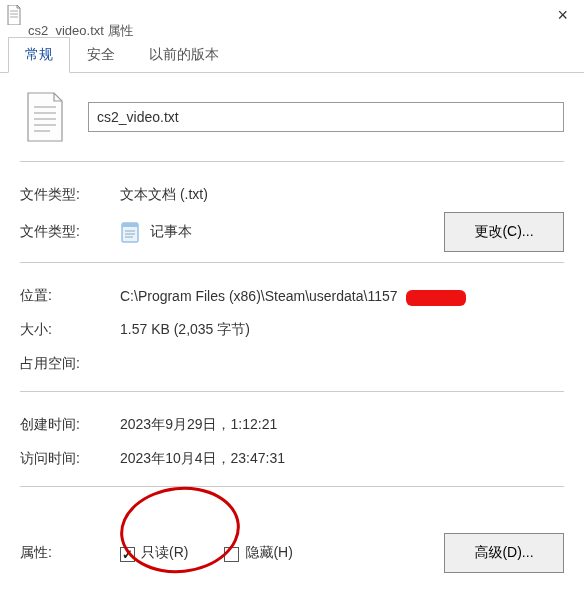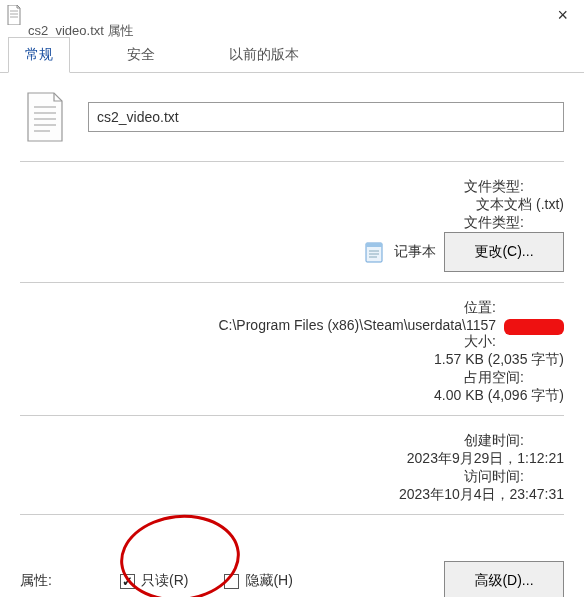--- a/index.html
+++ b/index.html
@@ -17,54 +17,53 @@
     display: flex; align-items: center; justify-content: space-between;
     padding: 4px 10px 2px 6px; height: 28px;
   }
   .titlebar-left { display: flex; align-items: center; gap: 6px; }
   .file-icon { width: 16px; height: 20px; }
   .title-text { color: #555; font-size: 13px; margin-top: 32px; }
   .close-x { font-size: 18px; color: #333; cursor: pointer; padding: 0 6px; }
   .tabs {
     display: flex; border-bottom: 1px solid #ccc; padding-left: 8px;
     margin-top: 8px;
-    gap: 40px;
   }
   .tab {
     padding: 8px 16px; font-size: 14px; color: #555; cursor: pointer;
     border: 1px solid transparent; position: relative; top: 1px;
   }
   .tab.active {
     color: #1a4fa0; font-weight: 500;
     border: 1px solid #ccc; border-bottom: 1px solid #fff;
     background: #fff;
   }
   .content { padding: 18px 20px 10px 20px; flex: 1; }
   .icon-row { display: flex; align-items: center; gap: 22px; margin-bottom: 18px; }
   .big-file-icon { width: 42px; height: 52px; margin-left: 4px; }
   .name-field {
     flex: 1; border: 1px solid #999; padding: 6px 8px; font-size: 14px;
     color: #333; background: #fff;
   }
   .sep { border: none; border-top: 1px solid #ccc; margin: 10px 0 16px 0; }
   .label-col { width: 100px; color: #333; font-size: 14px; }
   .value-col { flex: 1; color: #333; font-size: 14px; display: flex; align-items: center; gap: 8px; }
-  .prop-row { display: flex; align-items: flex-end; min-height: 34px; flex-direction: column; }
+  .prop-row { display: flex; align-items: center; min-height: 34px; }
   .notepad-icon { width: 22px; height: 24px; }
   .btn {
     border: 1px solid #888; background: #efefef; padding: 4px 0;
     font-size: 14px; cursor: pointer; text-align: center;
     min-width: 120px; height: 40px;
   }
   .right-btn { margin-left: auto; }
   .redact {
     display: inline-block; width: 60px; height: 16px; background: #e11;
     border-radius: 6px; position: relative; top: 2px;
   }
-  .checkbox-wrap { display: flex; align-items: center; gap: 6px; margin-right: 28px; cursor: pointer; }
+  .checkbox-wrap { display: flex; align-items: flex-end; gap: 6px; margin-right: 28px; cursor: pointer; }
   .cb { width: 15px; height: 15px; border: 1px solid #555; display: inline-flex; align-items: center; justify-content: center; font-size: 12px; line-height: 1; }
   .cb.checked::after { content: "✓"; color: #222; font-size: 13px; font-weight: bold; }
   .attr-row { display: flex; align-items: center; margin-top: 32px; }
   .red-circle {
     position: absolute; border: 3px solid #c00; border-radius: 50%;
     width: 120px; height: 86px; left: 100px; bottom: 0px;
     transform: rotate(-6deg); pointer-events: none;
   }
   .attr-area { position: relative; padding-top: 10px; }
 </style>
@@ -141,21 +140,20 @@
       </div>
     </div>
 
     <div class="prop-row">
       <div class="label-col">大小:</div>
       <div class="value-col">1.57 KB (2,035 字节)</div>
     </div>
 
     <div class="prop-row">
       <div class="label-col">占用空间:</div>
-      <div class="value-col">4.00 KB (4,096 字节)</div>
     </div>
 
     <hr class="sep">
 
     <div class="prop-row">
       <div class="label-col">创建时间:</div>
       <div class="value-col">2023年9月29日，1:12:21</div>
     </div>
 
 

